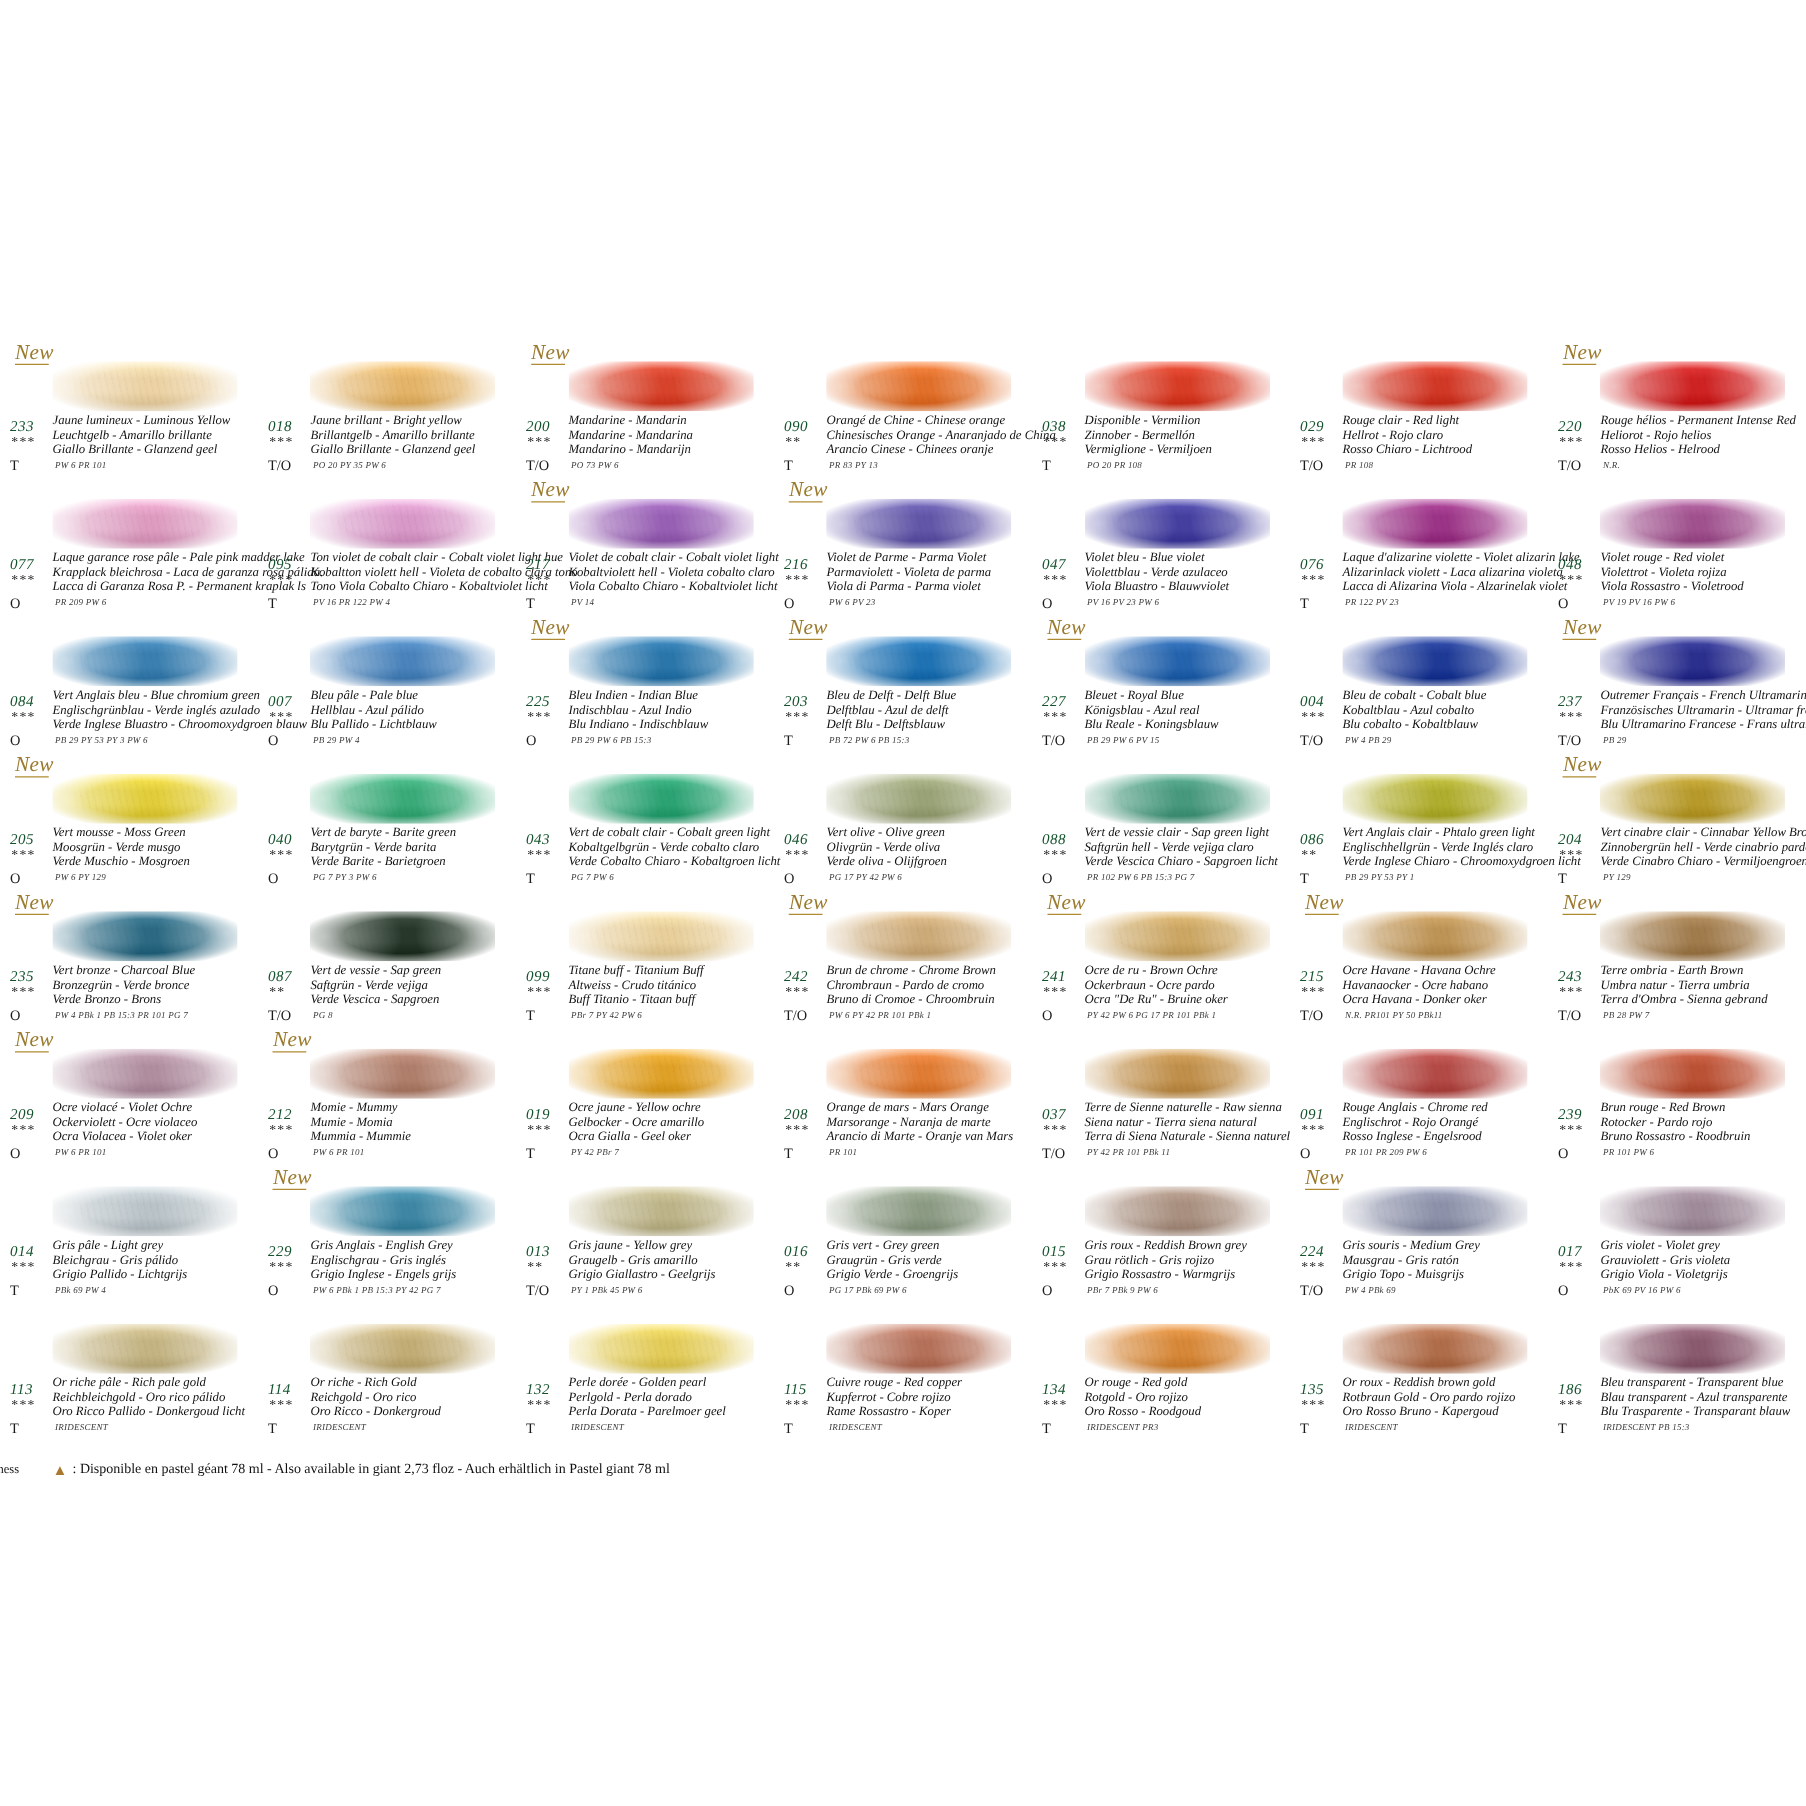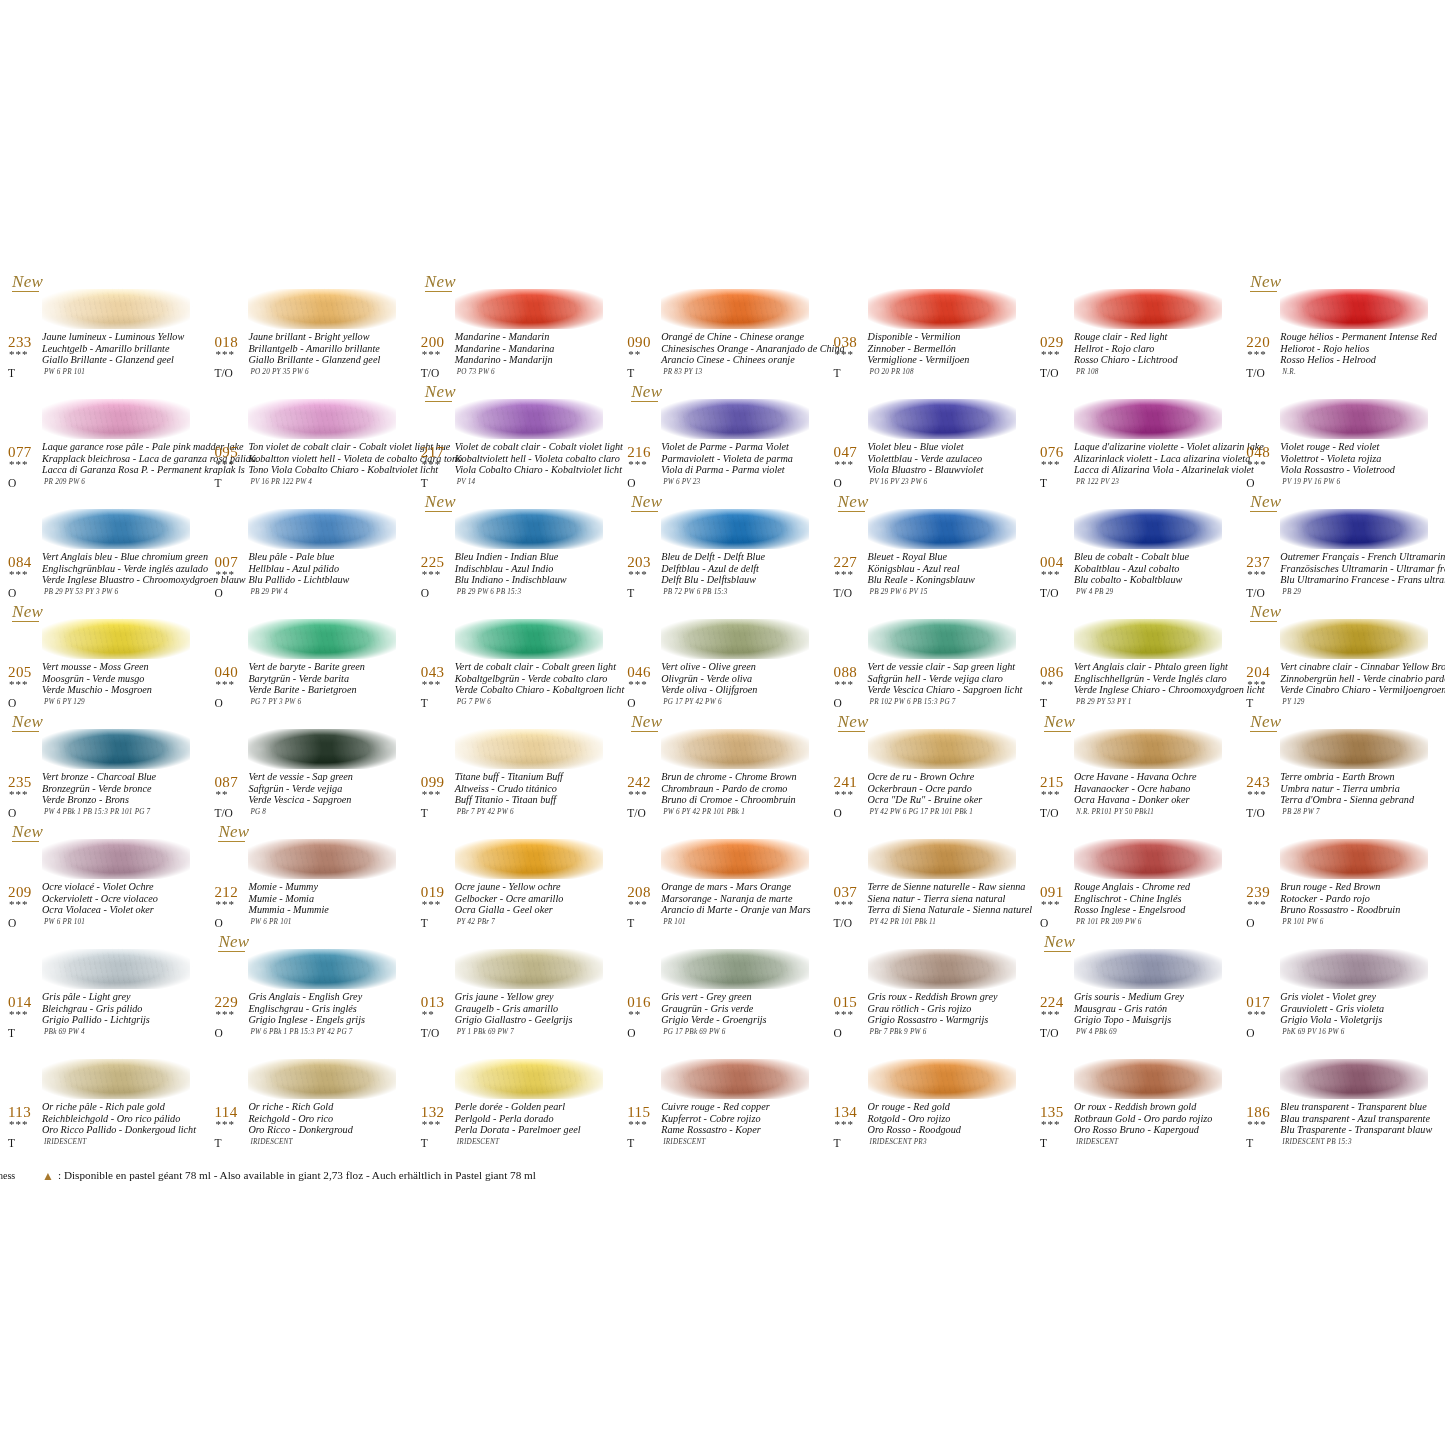--- a/index.html
+++ b/index.html
@@ -52,23 +52,24 @@
   .swatch .tex{
     position:absolute;
     left:-3px;top:-3px;right:-3px;bottom:-3px;
     opacity:.55;
     mix-blend-mode:multiply;
   }
   .code{
     position:absolute;
     left:8px; top:62px;
     font-family:"Liberation Serif", serif;
-    font-size:15px;
-    color:#a16207;
+    font-size:12px;
+    color:#14532d;
     letter-spacing:.4px;
+    font-style:italic;
   }
   .stars{
     position:absolute;
     left:9px; top:78px;
     font-size:11px;
     color:#1b1b1b;
     letter-spacing:1px;
     line-height:8px;
   }
   .opac{
@@ -790,21 +791,21 @@
         <div class="swatch">
           <div class="core" style="background: radial-gradient(60% 120% at 8% 50%, rgba(255, 255, 255, 0.55), rgba(255, 255, 255, 0) 70%), radial-gradient(55% 130% at 95% 45%, rgba(255, 255, 255, 0.5), rgba(255, 255, 255, 0) 70%), linear-gradient(rgb(209, 104, 100) 0%, rgb(179, 74, 70) 35%, rgb(179, 74, 70) 62%, rgb(153, 48, 44) 100%);"></div>
           <div class="tex" style="background: repeating-linear-gradient(92deg, rgba(255, 255, 255, 0.42) 0px, rgba(255, 255, 255, 0) 2px, rgba(255, 255, 255, 0) 4px, rgba(255, 255, 255, 0.32) 6px), repeating-linear-gradient(6deg, rgba(255, 255, 255, 0.3) 0px, rgba(255, 255, 255, 0) 3px, rgba(255, 255, 255, 0) 5px, rgba(255, 255, 255, 0.22) 8px), repeating-linear-gradient(78deg, rgba(0, 0, 0, 0.06) 0px, rgba(0, 0, 0, 0) 2px, rgba(0, 0, 0, 0) 5px); mask-image: radial-gradient(52% 46%, rgb(0, 0, 0) 55%, rgba(0, 0, 0, 0.35) 82%, rgba(0, 0, 0, 0) 100%);"></div>
           <div class="tex" style="mix-blend-mode: normal; opacity: 1; background: radial-gradient(54% 52%, rgba(255, 255, 255, 0) 58%, rgba(255, 255, 255, 0.55) 84%, rgb(255, 255, 255) 100%);"></div>
         </div>
         <div class="code">091</div>
         <div class="stars">***</div>
         <div class="opac">O</div>
         <div class="names">
           <div>Rouge Anglais - Chrome red</div>
-          <div>Englischrot - Chine Inglés</div>
+          <div>Englischrot - Rojo Orangé</div>
           <div>Rosso Inglese - Engelsrood</div>
         </div>
         <div class="pig">PR 101 PR 209 PW 6</div>
       </div>
       <div class="cell">
         <div class="swatch">
           <div class="core" style="background: radial-gradient(60% 120% at 8% 50%, rgba(255, 255, 255, 0.55), rgba(255, 255, 255, 0) 70%), radial-gradient(55% 130% at 95% 45%, rgba(255, 255, 255, 0.5), rgba(255, 255, 255, 0) 70%), linear-gradient(rgb(217, 112, 84) 0%, rgb(187, 82, 54) 35%, rgb(187, 82, 54) 62%, rgb(161, 56, 28) 100%);"></div>
           <div class="tex" style="background: repeating-linear-gradient(92deg, rgba(255, 255, 255, 0.42) 0px, rgba(255, 255, 255, 0) 2px, rgba(255, 255, 255, 0) 4px, rgba(255, 255, 255, 0.32) 6px), repeating-linear-gradient(6deg, rgba(255, 255, 255, 0.3) 0px, rgba(255, 255, 255, 0) 3px, rgba(255, 255, 255, 0) 5px, rgba(255, 255, 255, 0.22) 8px), repeating-linear-gradient(78deg, rgba(0, 0, 0, 0.06) 0px, rgba(0, 0, 0, 0) 2px, rgba(0, 0, 0, 0) 5px); mask-image: radial-gradient(52% 46%, rgb(0, 0, 0) 55%, rgba(0, 0, 0, 0.35) 82%, rgba(0, 0, 0, 0) 100%);"></div>
           <div class="tex" style="mix-blend-mode: normal; opacity: 1; background: radial-gradient(54% 52%, rgba(255, 255, 255, 0) 58%, rgba(255, 255, 255, 0.55) 84%, rgb(255, 255, 255) 100%);"></div>
         </div>
@@ -858,21 +859,21 @@
           <div class="tex" style="mix-blend-mode: normal; opacity: 1; background: radial-gradient(54% 52%, rgba(255, 255, 255, 0) 58%, rgba(255, 255, 255, 0.55) 84%, rgb(255, 255, 255) 100%);"></div>
         </div>
         <div class="code">013</div>
         <div class="stars">**</div>
         <div class="opac">T/O</div>
         <div class="names">
           <div>Gris jaune - Yellow grey</div>
           <div>Graugelb - Gris amarillo</div>
           <div>Grigio Giallastro - Geelgrijs</div>
         </div>
-        <div class="pig">PY 1 PBk 69 PW 7</div>
+        <div class="pig">PY 1 PBk 45 PW 6</div>
       </div>
       <div class="cell">
         <div class="swatch">
           <div class="core" style="background: radial-gradient(60% 120% at 8% 50%, rgba(255, 255, 255, 0.55), rgba(255, 255, 255, 0) 70%), radial-gradient(55% 130% at 95% 45%, rgba(255, 255, 255, 0.5), rgba(255, 255, 255, 0) 70%), linear-gradient(rgb(170, 185, 162) 0%, rgb(140, 155, 132) 35%, rgb(140, 155, 132) 62%, rgb(114, 129, 106) 100%);"></div>
           <div class="tex" style="background: repeating-linear-gradient(92deg, rgba(255, 255, 255, 0.42) 0px, rgba(255, 255, 255, 0) 2px, rgba(255, 255, 255, 0) 4px, rgba(255, 255, 255, 0.32) 6px), repeating-linear-gradient(6deg, rgba(255, 255, 255, 0.3) 0px, rgba(255, 255, 255, 0) 3px, rgba(255, 255, 255, 0) 5px, rgba(255, 255, 255, 0.22) 8px), repeating-linear-gradient(78deg, rgba(0, 0, 0, 0.06) 0px, rgba(0, 0, 0, 0) 2px, rgba(0, 0, 0, 0) 5px); mask-image: radial-gradient(52% 46%, rgb(0, 0, 0) 55%, rgba(0, 0, 0, 0.35) 82%, rgba(0, 0, 0, 0) 100%);"></div>
           <div class="tex" style="mix-blend-mode: normal; opacity: 1; background: radial-gradient(54% 52%, rgba(255, 255, 255, 0) 58%, rgba(255, 255, 255, 0.55) 84%, rgb(255, 255, 255) 100%);"></div>
         </div>
         <div class="code">016</div>
         <div class="stars">**</div>
         <div class="opac">O</div>

